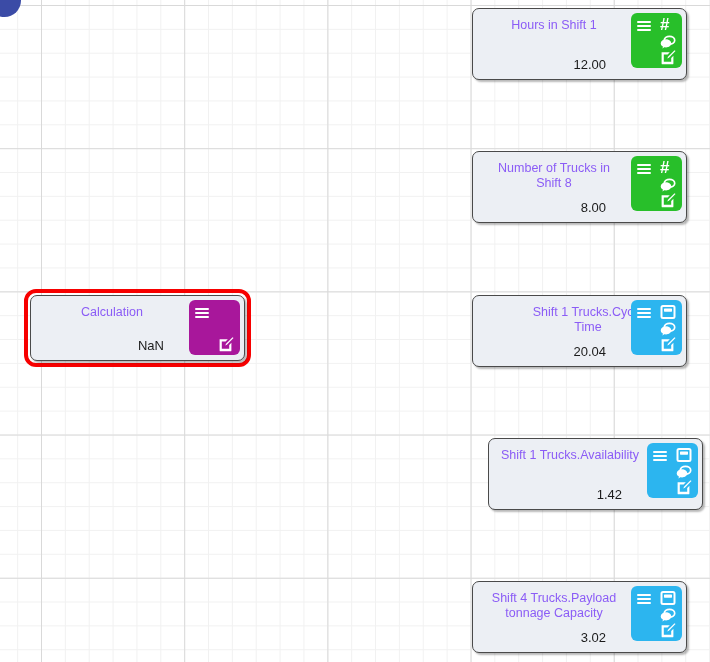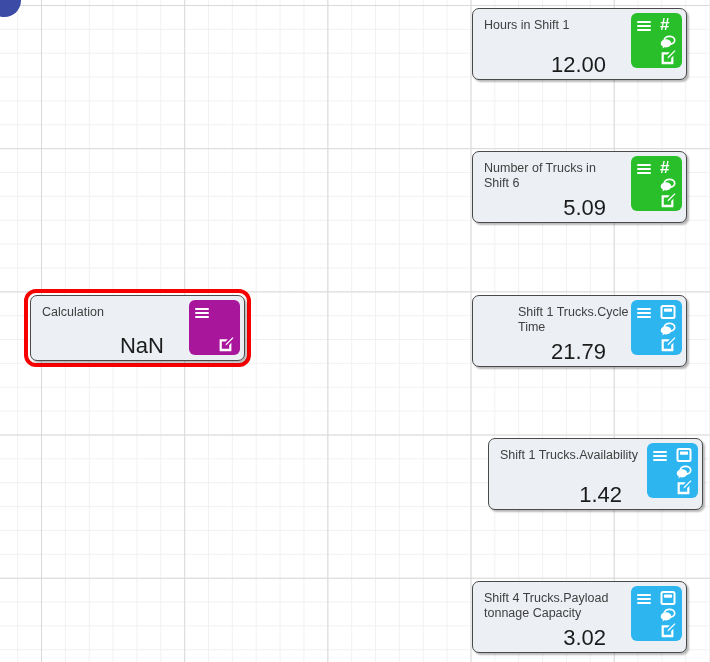--- a/index.html
+++ b/index.html
@@ -60,29 +60,30 @@
   }
   .node-body {
     position: relative;
     padding: 9px 11px 7px 11px;
     min-height: 56px;
     box-sizing: border-box;
   }
   .node-title {
     font-size: 12.5px;
     line-height: 15px;
-    color: #404040;
+    color: #8b5cf6;
     width: 140px;
     word-wrap: break-word;
+    text-align: center;
   }
   .node-value {
     position: absolute;
     right: 80px;
     bottom: 4px;
-    font-size: 22px;
+    font-size: 13px;
     line-height: 20px;
     color: #1b1b1b;
     text-align: right;
     white-space: nowrap;
   }
 
   
   .icon-panel {
     position: absolute;
     right: 4px;
@@ -179,22 +180,22 @@
               <svg viewBox="0 0 16 16" xmlns="http://www.w3.org/2000/svg">
                 <path d="M1.6 3.2 h8.2 l-2.2 2.2 H3.8 v7.4 h7.4 V9.0 l2.2-2.2 v7.6 a0.9 0.9 0 0 1-0.9 0.9 H2.5 a0.9 0.9 0 0 1-0.9-0.9 Z"></path>
                 <path d="M14.6 1.2 l0.9 0.9 -6.6 6.6 -1.6 0.7 0.7-1.6 Z"></path>
               </svg>
             </span>
           </div>
         </div>
       </div>
       <div class="node" style="left:472px;top:151px;">
         <div class="node-body" style="min-height:70px">
-          <div class="node-title">Number of Trucks in Shift 6</div>
-          <div class="node-value">5.09</div>
+          <div class="node-title">Number of Trucks in Shift 8</div>
+          <div class="node-value">8.00</div>
           <div class="icon-panel green">
             <span class="ic ic-menu">
               <svg viewBox="0 0 16 16" xmlns="http://www.w3.org/2000/svg">
                 <rect x="1" y="3" width="14" height="2" rx="1"></rect>
                 <rect x="1" y="7" width="14" height="2" rx="1"></rect>
                 <rect x="1" y="11" width="14" height="2" rx="1"></rect>
               </svg>
             </span>
             <span class="ic ic-type"><span class="hash">#</span></span>
             <span class="ic ic-cmt">
@@ -235,21 +236,21 @@
                   <path d="M14.6 1.2 l0.9 0.9 -6.6 6.6 -1.6 0.7 0.7-1.6 Z"></path>
                 </svg>
               </span>
             </div>
           </div>
         </div>
       </div>
       <div class="node" style="left:472px;top:295px;padding-left:34px;">
         <div class="node-body" style="min-height:70px">
           <div class="node-title">Shift 1 Trucks.Cycle Time</div>
-          <div class="node-value">21.79</div>
+          <div class="node-value">20.04</div>
           <div class="icon-panel blue">
             <span class="ic ic-menu">
               <svg viewBox="0 0 16 16" xmlns="http://www.w3.org/2000/svg">
                 <rect x="1" y="3" width="14" height="2" rx="1"></rect>
                 <rect x="1" y="7" width="14" height="2" rx="1"></rect>
                 <rect x="1" y="11" width="14" height="2" rx="1"></rect>
               </svg>
             </span>
             <span class="ic ic-type">
               <svg viewBox="0 0 16 16" xmlns="http://www.w3.org/2000/svg">

